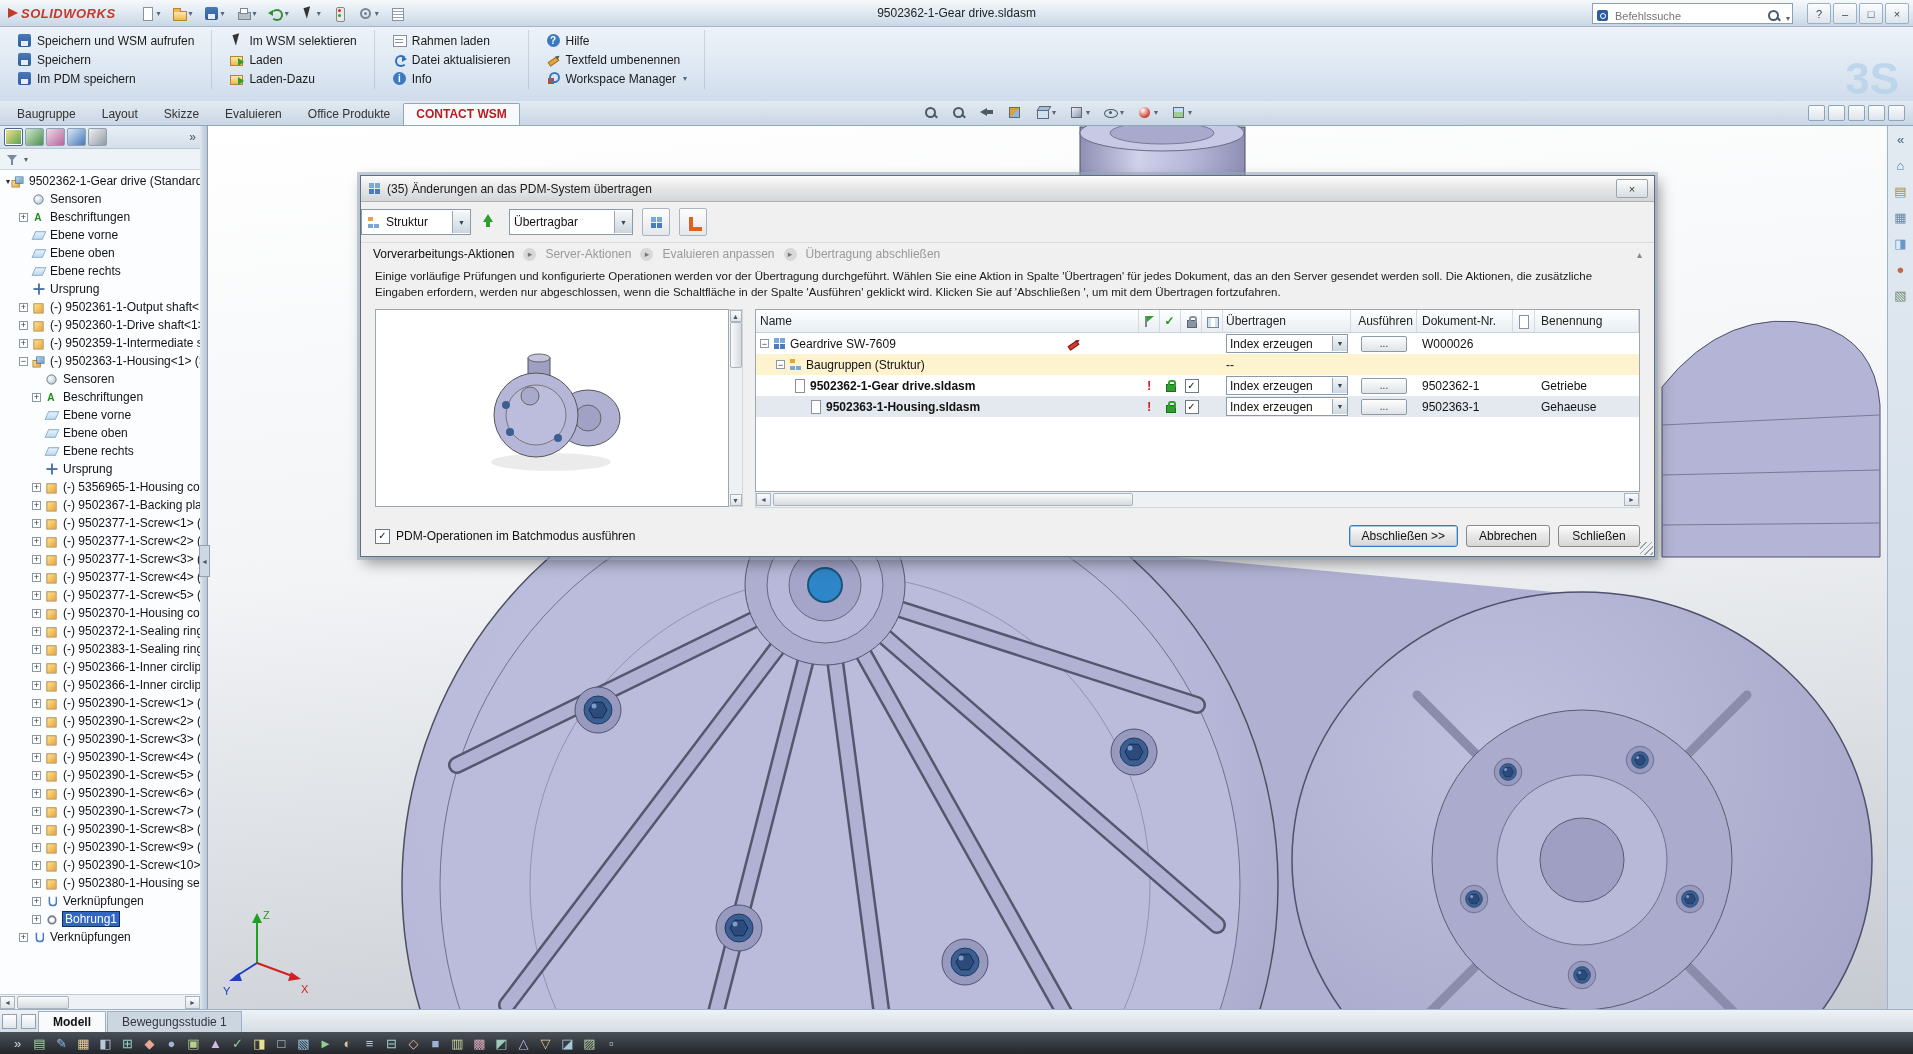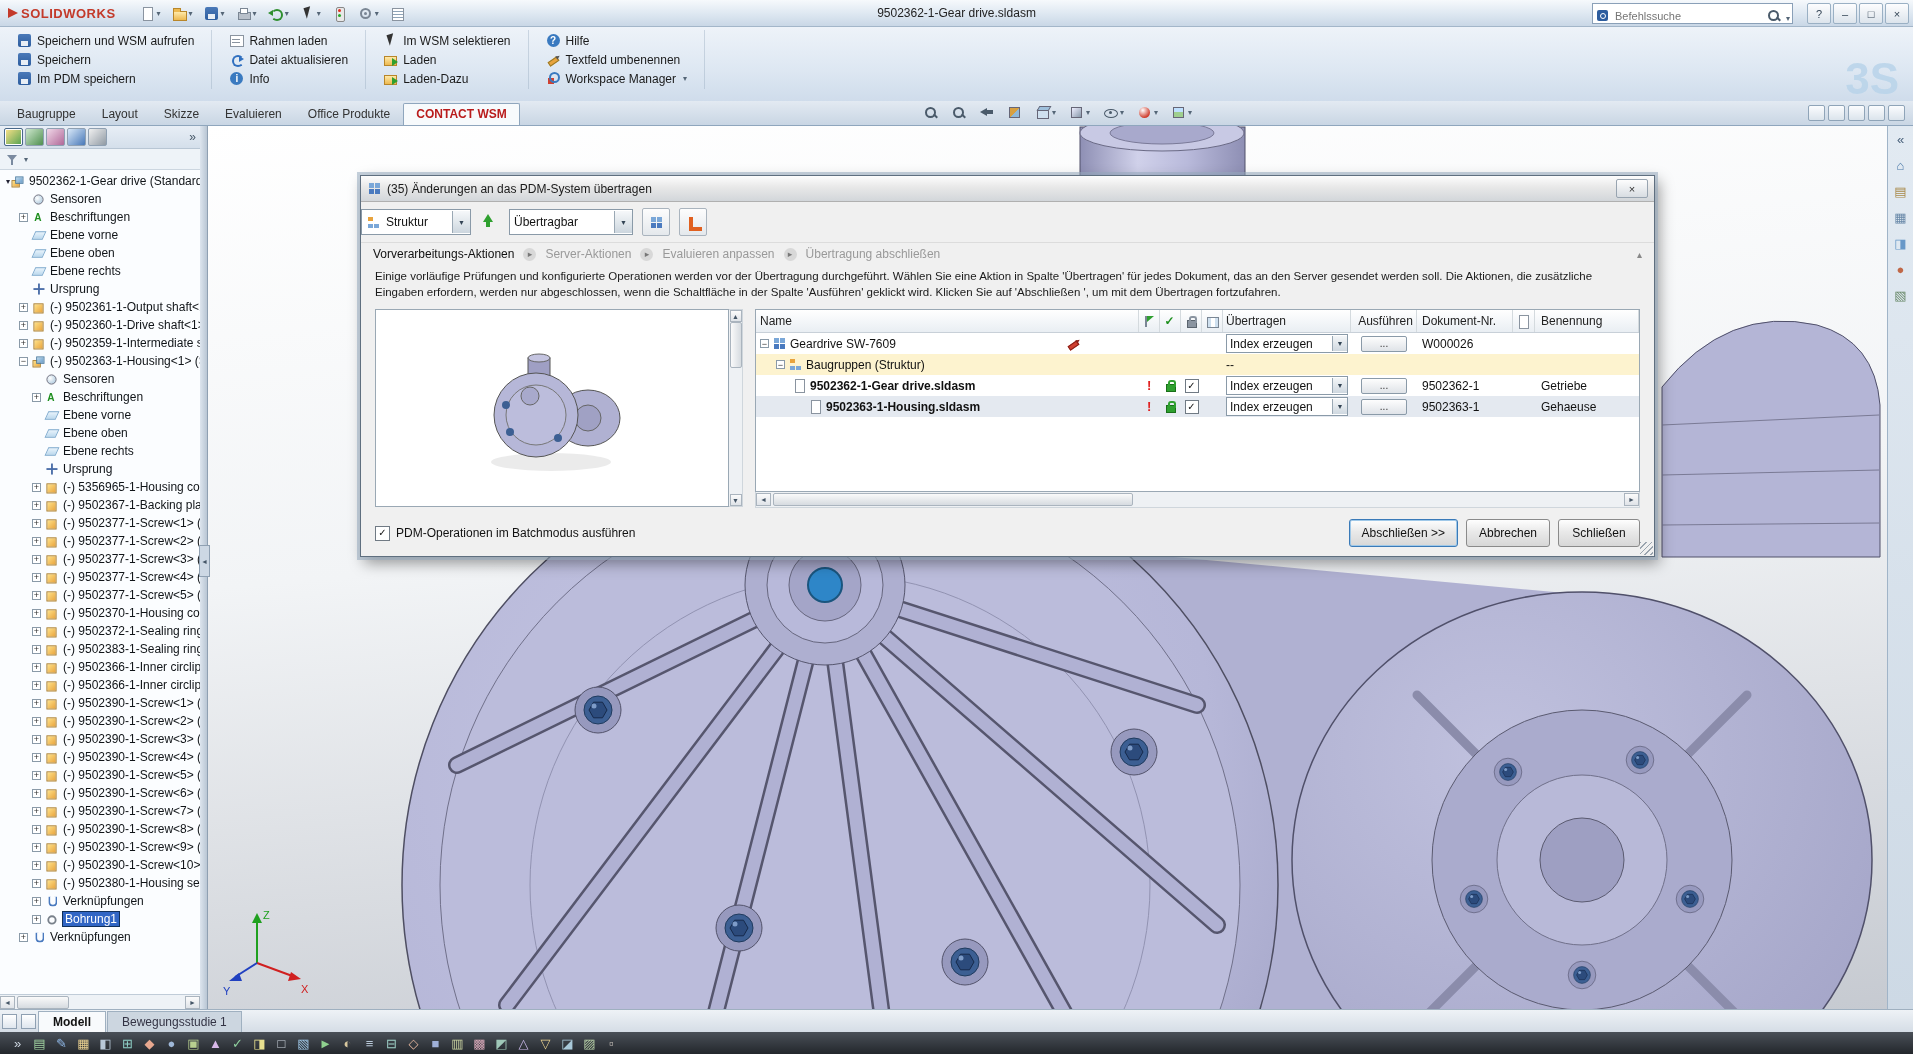--- a/index.html
+++ b/index.html
@@ -82,21 +82,21 @@
 .ic-orangeL::before{content:"";position:absolute;left:3px;top:2px;width:9px;height:10px;border-left:4px solid #e06020;border-bottom:4px solid #e06020}
 .ic-swmini::before{content:"";position:absolute;inset:2px;background:#2d5d9e;border-radius:2px}
 .ic-swmini::after{content:"";position:absolute;left:5px;top:5px;width:4px;height:4px;border:1px solid #fff;border-radius:50%}
 .ic-funnel::before{content:"";position:absolute;left:2px;top:3px;border-left:5px solid transparent;border-right:5px solid transparent;border-top:6px solid #7a8aa0}
 .ic-funnel::after{content:"";position:absolute;left:6px;top:8px;width:2px;height:5px;background:#7a8aa0}
 
 
 #titlebar{position:absolute;left:0;top:0;width:100%;height:26px;background:linear-gradient(#f6f9fc,#dde7f1 55%,#c9d7e6);border-bottom:1px solid #a3b6c9;display:flex;align-items:center;z-index:40}
 #logo{display:flex;align-items:center;margin-left:8px;gap:3px}
 .logo-arrow{width:0;height:0;border-left:10px solid #c33a2a;border-top:5px solid transparent;border-bottom:5px solid transparent}
-.logo-text{font-weight:bold;font-size:13px;color:#c33a2a;letter-spacing:.5px}
+.logo-text{font-weight:bold;font-style:italic;font-size:13px;color:#c33a2a;letter-spacing:.5px}
 #tb-tools{display:flex;align-items:center;margin-left:20px;gap:3px}
 .tb-tool{display:flex;align-items:center;height:20px;padding:0 3px;border:1px solid transparent;border-radius:2px}
 #tb-title{position:absolute;left:50%;transform:translateX(-50%);font-size:12px;color:#222}
 .searchbox{position:absolute;right:120px;top:3px;display:flex;align-items:flex-end;width:195px;height:19px;background:#fff;border:1px solid #8aa0b8;padding:0 2px;gap:3px}
 .searchbox input{flex:1;border:none;outline:none;font-size:11px;color:#556;font-family:"Liberation Sans",sans-serif;min-width:0;background:transparent}
 #tb-win{position:absolute;right:4px;top:3px;display:flex;gap:2px}
 .win-btn{width:22px;height:19px;display:flex;align-items:center;justify-content:center;font-size:11px;color:#345;background:linear-gradient(#fdfdfe,#dce4ec);border:1px solid #9ab0c4;border-radius:2px}
 
 
 #ribbon{position:absolute;left:0;top:26px;width:100%;height:75px;background:linear-gradient(#eef3f9,#dde7f2 60%,#cfdceb);border-bottom:1px solid #aabccd;z-index:30}
@@ -208,21 +208,21 @@
 .rcombo{flex:1;display:flex;align-items:center;height:17px;background:#fff;border:1px solid #8a9aa8;padding-left:3px;justify-content:space-between;min-width:0}
 .rcombo span:first-child{white-space:nowrap;overflow:hidden}
 .combo-arrow{width:14px;height:15px;background:linear-gradient(#f4f6f8,#cfd8e0);border-left:1px solid #9aa8b4;font-size:7px;display:flex;align-items:center;justify-content:center;color:#345;flex:0 0 auto}
 .combo-arrow::before{content:"▼"}
 .mini-btn{width:46px;height:16px;font-size:10px;line-height:1;background:linear-gradient(#fdfdfd,#dfe3e8);border:1px solid #8a9aa8;border-radius:2px;color:#333;font-family:"Liberation Sans",sans-serif}
 .cb{display:inline-flex;width:12px;height:12px;background:#fff;border:1px solid #707a84;font-size:10px;line-height:1;align-items:center;justify-content:center;color:#111}
 #tbl-hscroll{height:15px;background:#eef1f4;border:1px solid #cfd6dc;border-top:none;display:flex;align-items:center;flex:0 0 auto}
 #dlg-bottom{display:flex;align-items:center;padding:8px 14px 9px;flex:0 0 auto}
 #dlg-cb{width:13px;height:13px;margin-right:6px}
 #dlg-btns{margin-left:auto;display:flex;gap:8px}
-.btn{min-width:82px;height:28px;padding:0 12px;background:linear-gradient(#fefefe,#e9e9e9 45%,#d7d7d7);border:1px solid #8a8a8a;border-radius:3px;font-size:12px;color:#111;font-family:"Liberation Sans",sans-serif}
+.btn{min-width:82px;height:22px;padding:0 12px;background:linear-gradient(#fefefe,#e9e9e9 45%,#d7d7d7);border:1px solid #8a8a8a;border-radius:3px;font-size:12px;color:#111;font-family:"Liberation Sans",sans-serif}
 .btn.primary{border-color:#3a7ab8;box-shadow:inset 0 0 0 1px #9fc8e8}
 #dlg-grip{position:absolute;right:1px;bottom:1px;width:13px;height:13px;background:repeating-linear-gradient(135deg,#9aa4ae 0 1px,transparent 1px 4px)}
 .filler{flex:1}
 </style>
 </head>
 <body>
 
 <div id="app">
 
   <div id="titlebar">
@@ -292,44 +292,44 @@
             <span class="ic ic-floppy"></span>
             <span class="rlabel">Speichern</span>
           </div>
           <div class="ritem">
             <span class="ic ic-floppy"></span>
             <span class="rlabel">Im PDM speichern</span>
           </div>
         </div>
         <div class="rcol">
           <div class="ritem">
+            <span class="ic ic-cursor2"></span>
+            <span class="rlabel">Im WSM selektieren</span>
+          </div>
+          <div class="ritem">
+            <span class="ic ic-load"></span>
+            <span class="rlabel">Laden</span>
+          </div>
+          <div class="ritem">
+            <span class="ic ic-load"></span>
+            <span class="rlabel">Laden-Dazu</span>
+          </div>
+        </div>
+        <div class="rcol">
+          <div class="ritem">
             <span class="ic ic-frame"></span>
             <span class="rlabel">Rahmen laden</span>
           </div>
           <div class="ritem">
             <span class="ic ic-refresh"></span>
             <span class="rlabel">Datei aktualisieren</span>
           </div>
           <div class="ritem">
             <span class="ic ic-info"></span>
             <span class="rlabel">Info</span>
-          </div>
-        </div>
-        <div class="rcol">
-          <div class="ritem">
-            <span class="ic ic-cursor2"></span>
-            <span class="rlabel">Im WSM selektieren</span>
-          </div>
-          <div class="ritem">
-            <span class="ic ic-load"></span>
-            <span class="rlabel">Laden</span>
-          </div>
-          <div class="ritem">
-            <span class="ic ic-load"></span>
-            <span class="rlabel">Laden-Dazu</span>
           </div>
         </div>
         <div class="rcol">
           <div class="ritem">
             <span class="ic ic-help"></span>
             <span class="rlabel">Hilfe</span>
           </div>
           <div class="ritem">
             <span class="ic ic-rename"></span>
             <span class="rlabel">Textfeld umbenennen</span>

